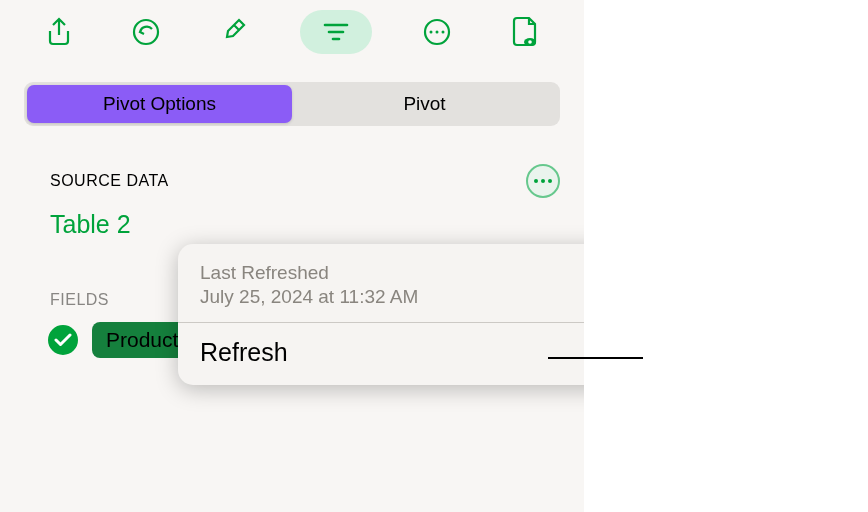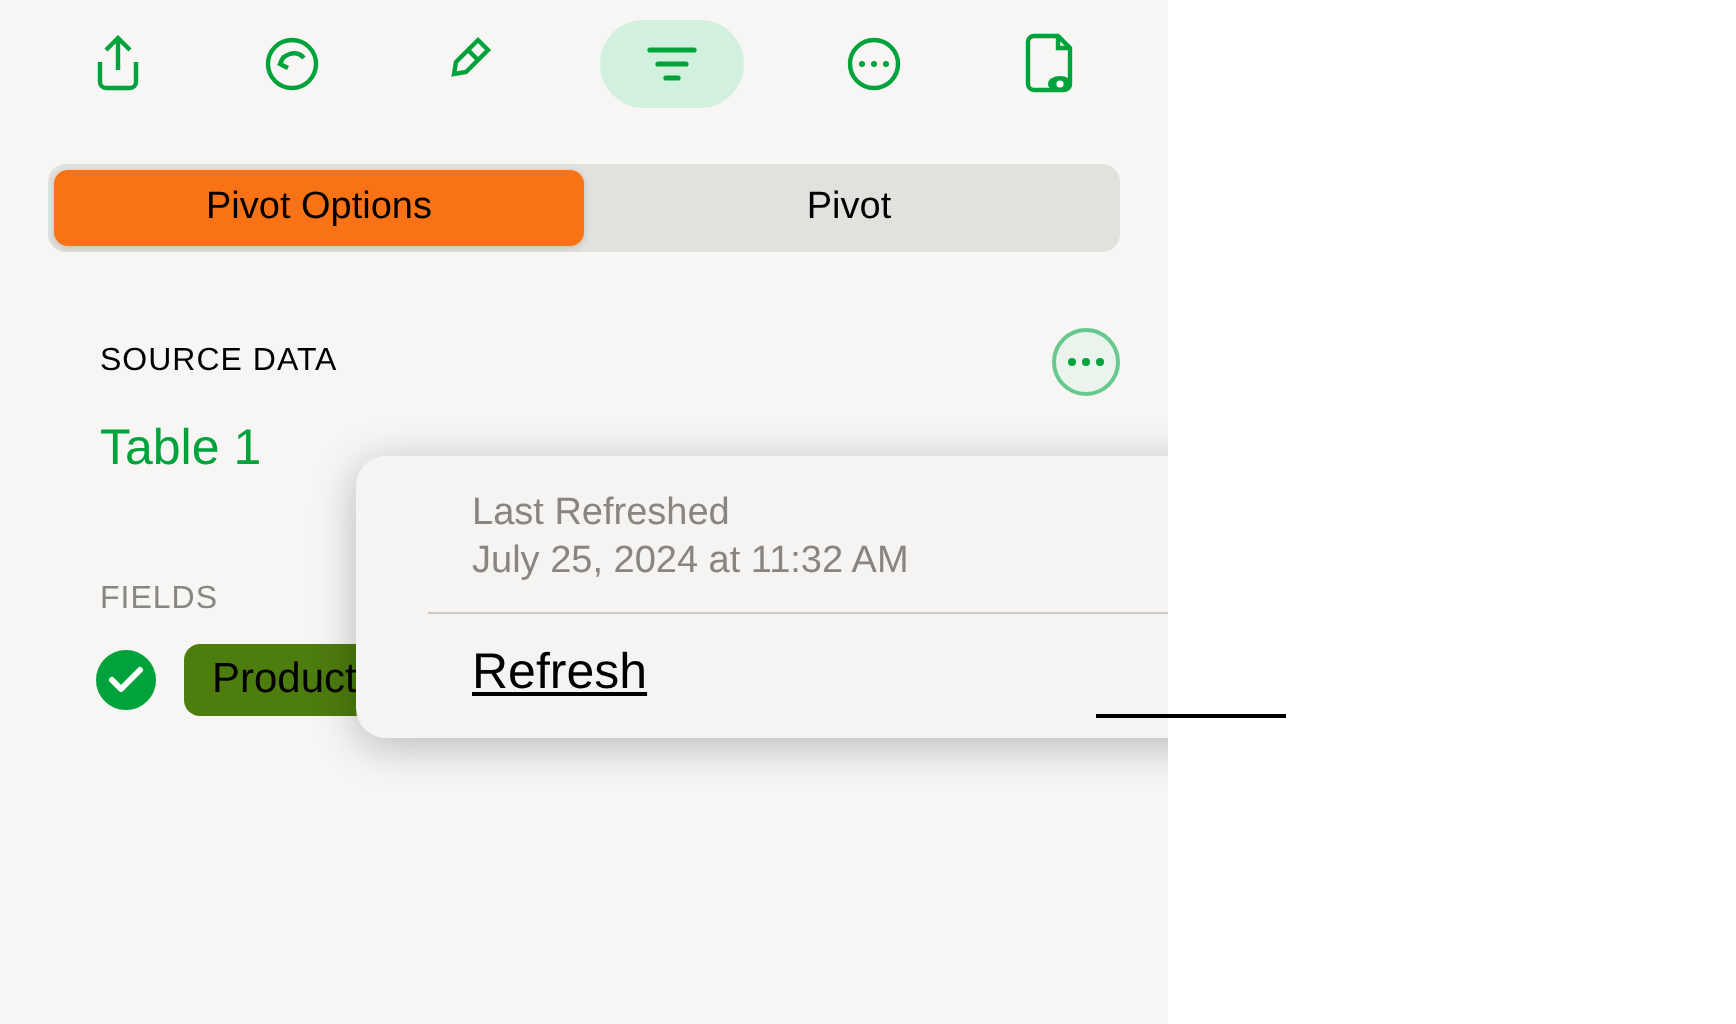--- a/index.html
+++ b/index.html
@@ -49,21 +49,21 @@
     .tab {
       flex: 1;
       text-align: center;
       padding: 8px 0;
       font-size: 19px;
       color: #000;
       border-radius: 7px;
       font-weight: 500;
     }
     .tab.active {
-      background: #f97316;
+      background: #8b5cf6;
       box-shadow: 0 1px 3px rgba(0,0,0,0.15);
     }
     .section-header {
       display: flex;
       align-items: center;
       justify-content: space-between;
       padding: 38px 24px 4px 50px;
     }
     .section-label {
       font-size: 16px;
@@ -119,36 +119,35 @@
       align-items: center;
       justify-content: center;
       flex-shrink: 0;
     }
     .check.checked {
       background: #00a33b;
       border-color: #00a33b;
     }
     .check.checked svg { stroke: #fff; }
     .pill {
-      background: #4d7c0f;
+      background: #15803d;
       border-radius: 8px;
       padding: 6px 14px;
       font-size: 21px;
       color: #000;
     }
     .popover {
       position: absolute;
       left: 178px;
-      top: 228px;
+      top: 244px;
       width: 462px;
       background: #f6f4f2;
       border-radius: 15px;
       box-shadow: 0 4px 22px rgba(0,0,0,0.25);
       overflow: hidden;
-      padding-left: 36px;
     }
     .popover-header {
       padding: 18px 22px 14px;
     }
     .popover-title {
       font-size: 19px;
       color: #89857f;
       margin-bottom: 2px;
     }
     .popover-sub {
@@ -157,21 +156,20 @@
     }
     .popover-divider {
       height: 1px;
       background: #ccc9c5;
     }
     .popover-action {
       display: flex;
       align-items: flex-end;
       justify-content: space-between;
       padding: 15px 22px 18px;
-      text-decoration: underline;
     }
     .popover-action-label {
       font-size: 25px;
       color: #000;
     }
     .callout-line {
       position: absolute;
       left: 548px;
       top: 357px;
       width: 95px;
@@ -233,21 +231,21 @@
   <div class="section-header">
     <div class="section-label">SOURCE DATA</div>
     <div class="more-btn">
       <div class="dots">
           <span></span>
           <span></span>
           <span></span>
         </div>
     </div>
   </div>
-  <div class="source-name">Table 1</div>
+  <div class="source-name">Table 2</div>
 
   <div class="fields-label">FIELDS</div>
 
   <div class="field-row">
     <div class="check checked">
       <svg width="18" height="14" viewBox="0 0 18 14" stroke-width="3" fill="none" stroke-linecap="round" stroke-linejoin="round">
           <path d="M2 7l4.5 4.5L16 2"></path>
         </svg>
     </div>
     <div class="pill">Product</div>

